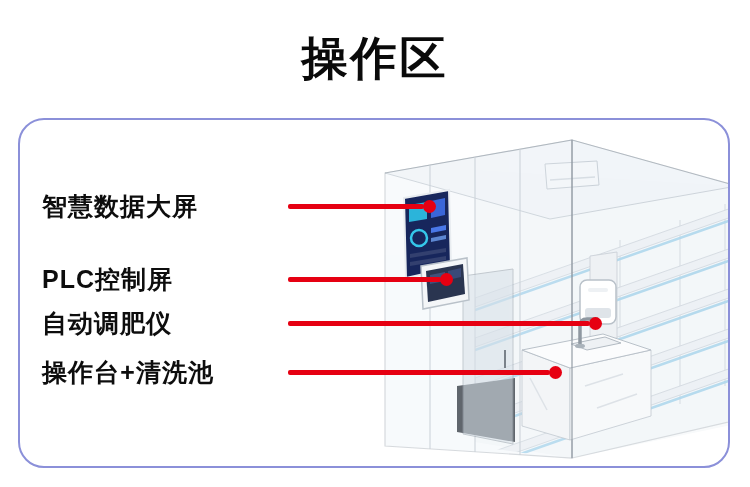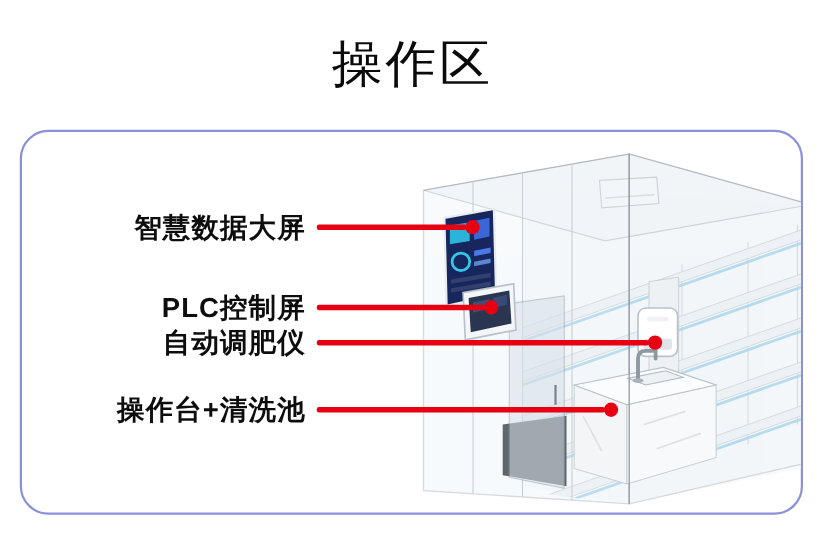--- a/index.html
+++ b/index.html
@@ -3,33 +3,33 @@
 <meta charset="utf-8">
 <style>
   :root{
     --line-red:#e60012;
     --card-border:#8b90d9;
   }
   *{margin:0;padding:0;box-sizing:border-box;}
   body{background:#ffffff;font-family:"Liberation Sans","DejaVu Sans",sans-serif;}
   .page{position:relative;width:750px;height:487px;background:#ffffff;overflow:hidden;}
   .title{position:absolute;top:28px;left:0;right:0;text-align:center;
-         font-size:46px;font-weight:400;color:#0a0a0a;letter-spacing:3px;}
+         font-size:46px;font-weight:700;color:#0a0a0a;letter-spacing:3px;}
   .card{position:absolute;left:18px;top:118px;width:712px;height:350px;
         border:2px solid var(--card-border);border-radius:26px;background:#ffffff;overflow:hidden;}
   .illustration{position:absolute;left:355px;top:8px;width:362px;height:336px;}
   .callout{position:absolute;left:22px;display:flex;align-items:center;height:40px;z-index:5;}
-  .callout .label{width:246px;text-align:right;font-weight:800;font-size:25px;color:#0d0d0d;
+  .callout .label{width:246px;font-weight:800;font-size:25px;color:#0d0d0d;
                   padding-right:10px;white-space:nowrap;letter-spacing:1px;}
   .callout .line{flex:1 1 auto;height:5px;background:var(--line-red);border-radius:2px;}
   .callout .dot{width:13px;height:13px;border-radius:50%;background:var(--line-red);flex:0 0 auto;margin-left:-1px;}
   .c1{top:66px;width:394px;}
   .c2{top:139px;width:411px;}
-  .c3{top:171px;width:560px;}
-  .c4{top:232px;width:520px;}
+  .c3{top:183px;width:560px;}
+  .c4{top:232px;width:520px;font-family:Liberation Mono, monospace;}
 </style>
 </head>
 <body>
 
 <div class="page">
 
   <div class="title">操作区</div>
 
   <div class="card">
 

